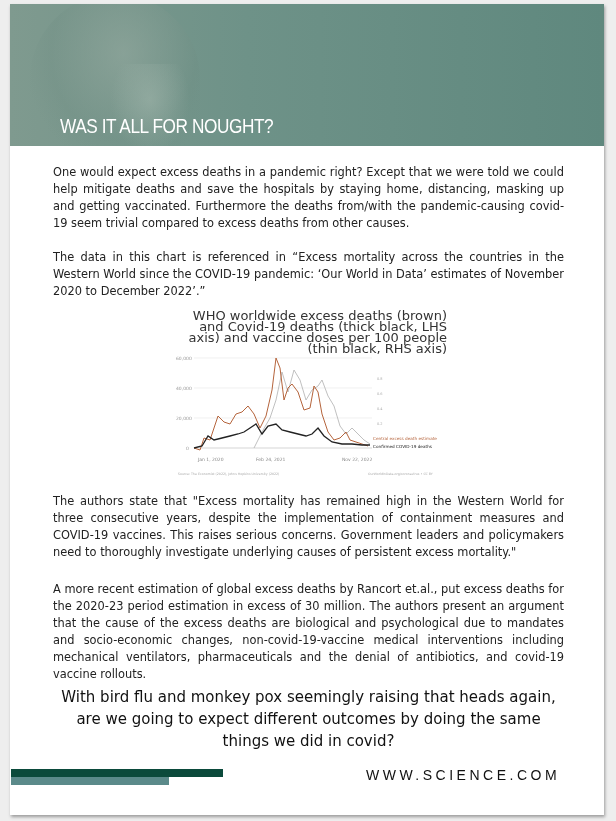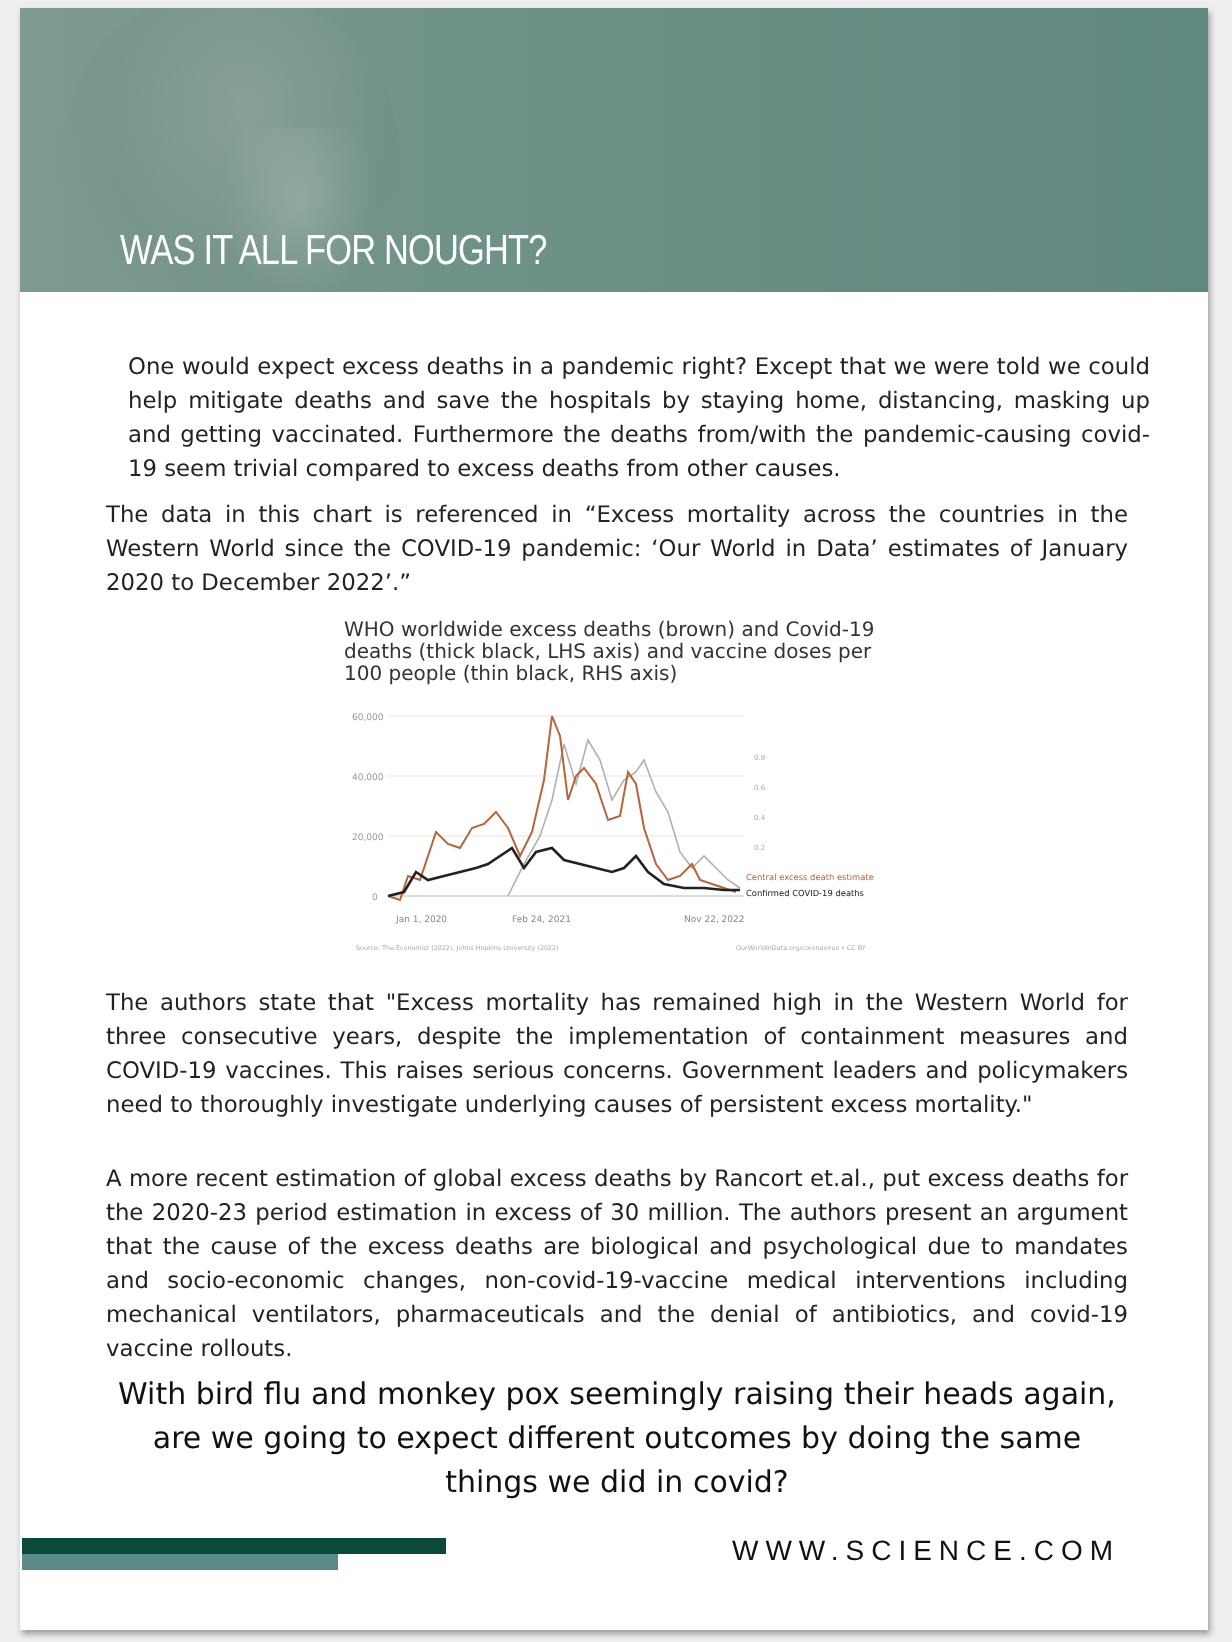--- a/index.html
+++ b/index.html
@@ -47,22 +47,22 @@
     color:#222; text-align:justify; font-family:"DejaVu Sans", sans-serif;
   }
   .p1 { top:164px; }
   .p2 { top:249px; }
   .p3 { top:493px; }
   .p4 { top:581px; }
   .chart {
     position:absolute; left:172px; top:310px; width:280px; height:175px;
   }
   .chart-title {
-    position:absolute; left:0; top:0; width:275px; text-align:left;
-    font-size:10px; line-height:11px; color:#333;
+    position:absolute; left:0; top:0; width:275px; text-align:right;
+    font-size:13px; line-height:11px; color:#333;
   }
   .closing {
     position:absolute; left:53px; top:686px; width:511px; text-align:center;
     font-size:15px; line-height:22px; color:#111;
   }
   .bar-dark { position:absolute; left:11px; top:769px; width:212px; height:8px; background:#0b4a3b; }
   .bar-light { position:absolute; left:11px; top:777px; width:158px; height:8px; background:#5b8a8a; }
   .url {
     position:absolute; left:366px; top:767px; font-size:14px; letter-spacing:3.5px; color:#111;
     font-family:"Liberation Sans", sans-serif;
@@ -73,22 +73,22 @@
 <body>
 
 <div class="page"></div>
 
 <div class="header">
   <div class="photo"></div>
   <div class="photo2"></div>
   <div class="header-title">WAS IT ALL FOR NOUGHT?</div>
 </div>
 
-<p class="para p1" style="margin:11px">One would expect excess deaths in a pandemic right? Except that we were told we could help mitigate deaths and save the hospitals by staying home, distancing, masking up and getting vaccinated. Furthermore the deaths from/with the pandemic-causing covid-19 seem trivial compared to excess deaths from other causes.</p>
-<p class="para p2" style="margin:0">The data in this chart is referenced in “Excess mortality across the countries in the Western World since the COVID-19 pandemic: ‘Our World in Data’ estimates of January 2020 to December 2022’.”</p>
+<p class="para p1" style="margin:0">One would expect excess deaths in a pandemic right? Except that we were told we could help mitigate deaths and save the hospitals by staying home, distancing, masking up and getting vaccinated. Furthermore the deaths from/with the pandemic-causing covid-19 seem trivial compared to excess deaths from other causes.</p>
+<p class="para p2" style="margin:0">The data in this chart is referenced in “Excess mortality across the countries in the Western World since the COVID-19 pandemic: ‘Our World in Data’ estimates of November 2020 to December 2022’.”</p>
 
 <div class="chart">
   <div class="chart-title">WHO worldwide excess deaths (brown) and Covid-19 deaths (thick black, LHS axis) and vaccine doses per 100 people (thin black, RHS axis)</div>
   <svg width="280" height="175" style="position:absolute;left:0;top:0">
 
     <g stroke="#e6e6e6" stroke-width="0.6">
       <line x1="22" y1="48" x2="200" y2="48"></line>
       <line x1="22" y1="78" x2="200" y2="78"></line>
       <line x1="22" y1="108" x2="200" y2="108"></line>
     </g>
@@ -123,17 +123,17 @@
     <text x="170" y="151">Nov 22, 2022</text>
     </g>
     <text x="6" y="165" font-size="3.2" fill="#aaa">Source: The Economist (2022), Johns Hopkins University (2022)</text>
     <text x="196" y="165" font-size="3.2" fill="#aaa">OurWorldInData.org/coronavirus • CC BY</text>
   </svg>
 </div>
 
 <p class="para p3" style="margin:0">The authors state that "Excess mortality has remained high in the Western World for three consecutive years, despite the implementation of containment measures and COVID-19 vaccines. This raises serious concerns. Government leaders and policymakers need to thoroughly investigate underlying causes of persistent excess mortality."</p>
 <p class="para p4" style="margin:0">A more recent estimation of global excess deaths by Rancort et.al., put excess deaths  for the 2020-23 period estimation in excess of 30 million. The authors present an argument that the cause of the excess deaths are biological and psychological due to mandates and socio-economic changes, non-covid-19-vaccine medical interventions including mechanical ventilators, pharmaceuticals and the denial of antibiotics, and covid-19 vaccine rollouts.</p>
 
-<div class="closing">With bird flu and monkey pox seemingly raising their heads again, are we going to expect different outcomes by doing the same things we did in covid?</div>
+<div class="closing">With bird flu and monkey pox seemingly raising that heads again, are we going to expect different outcomes by doing the same things we did in covid?</div>
 
 <div class="bar-dark"></div>
 <div class="bar-light"></div>
 <div class="url">WWW.SCIENCE.COM</div>
 
 </body></html>

